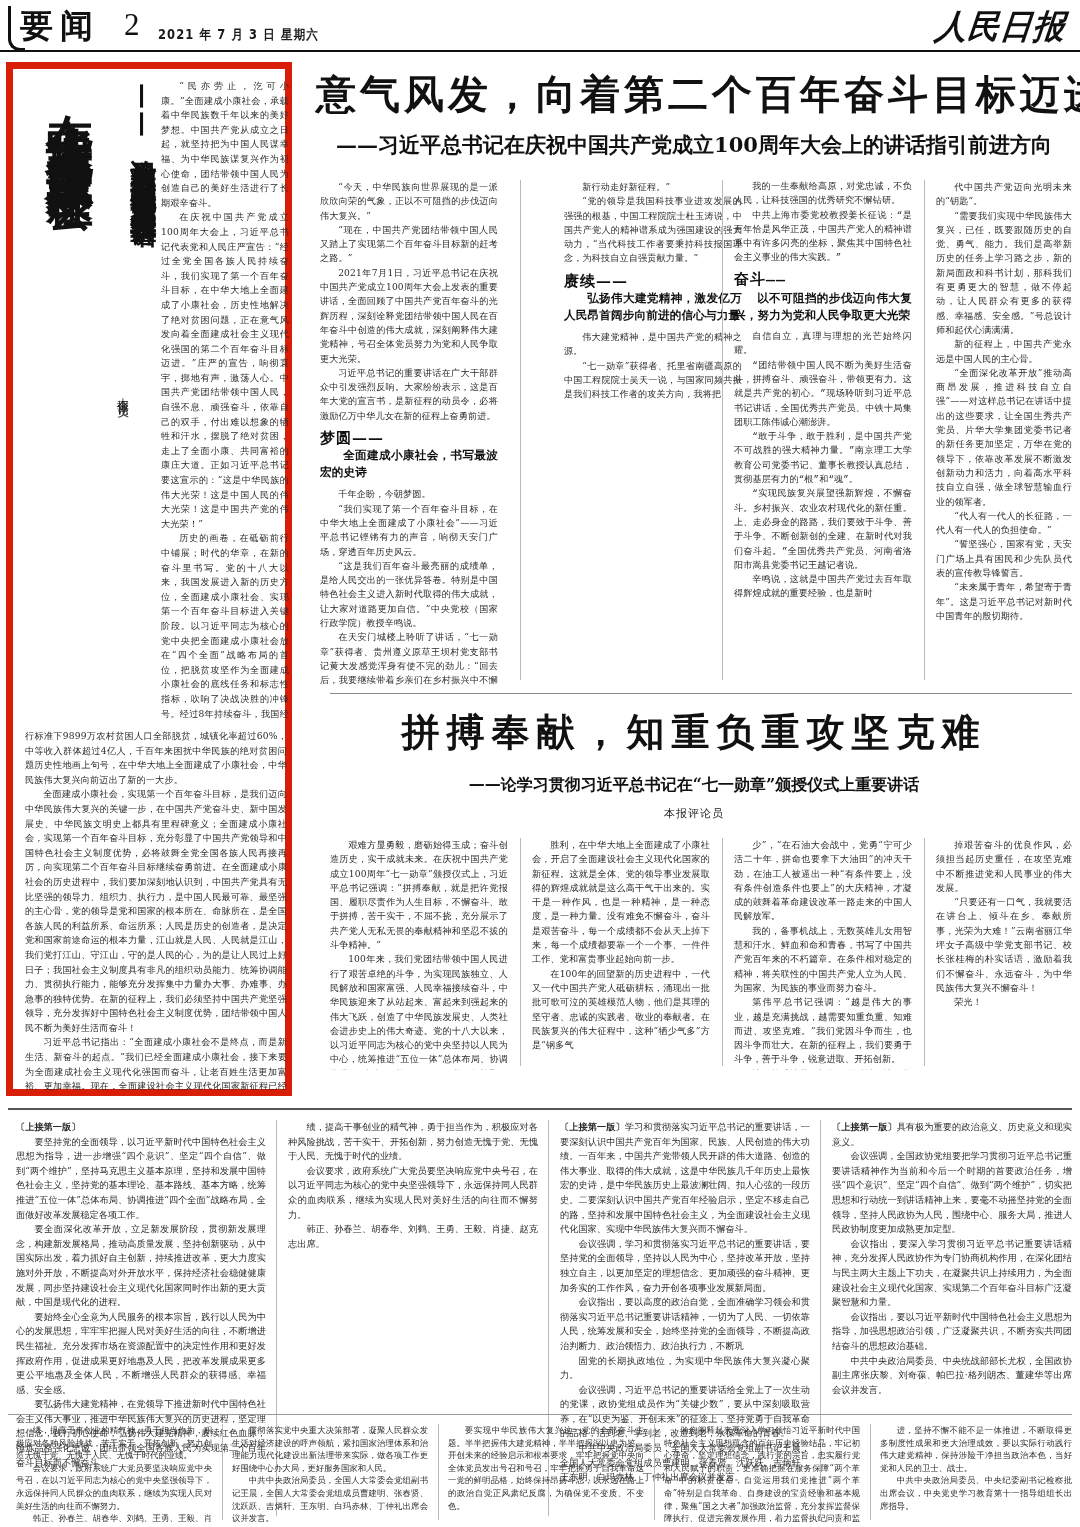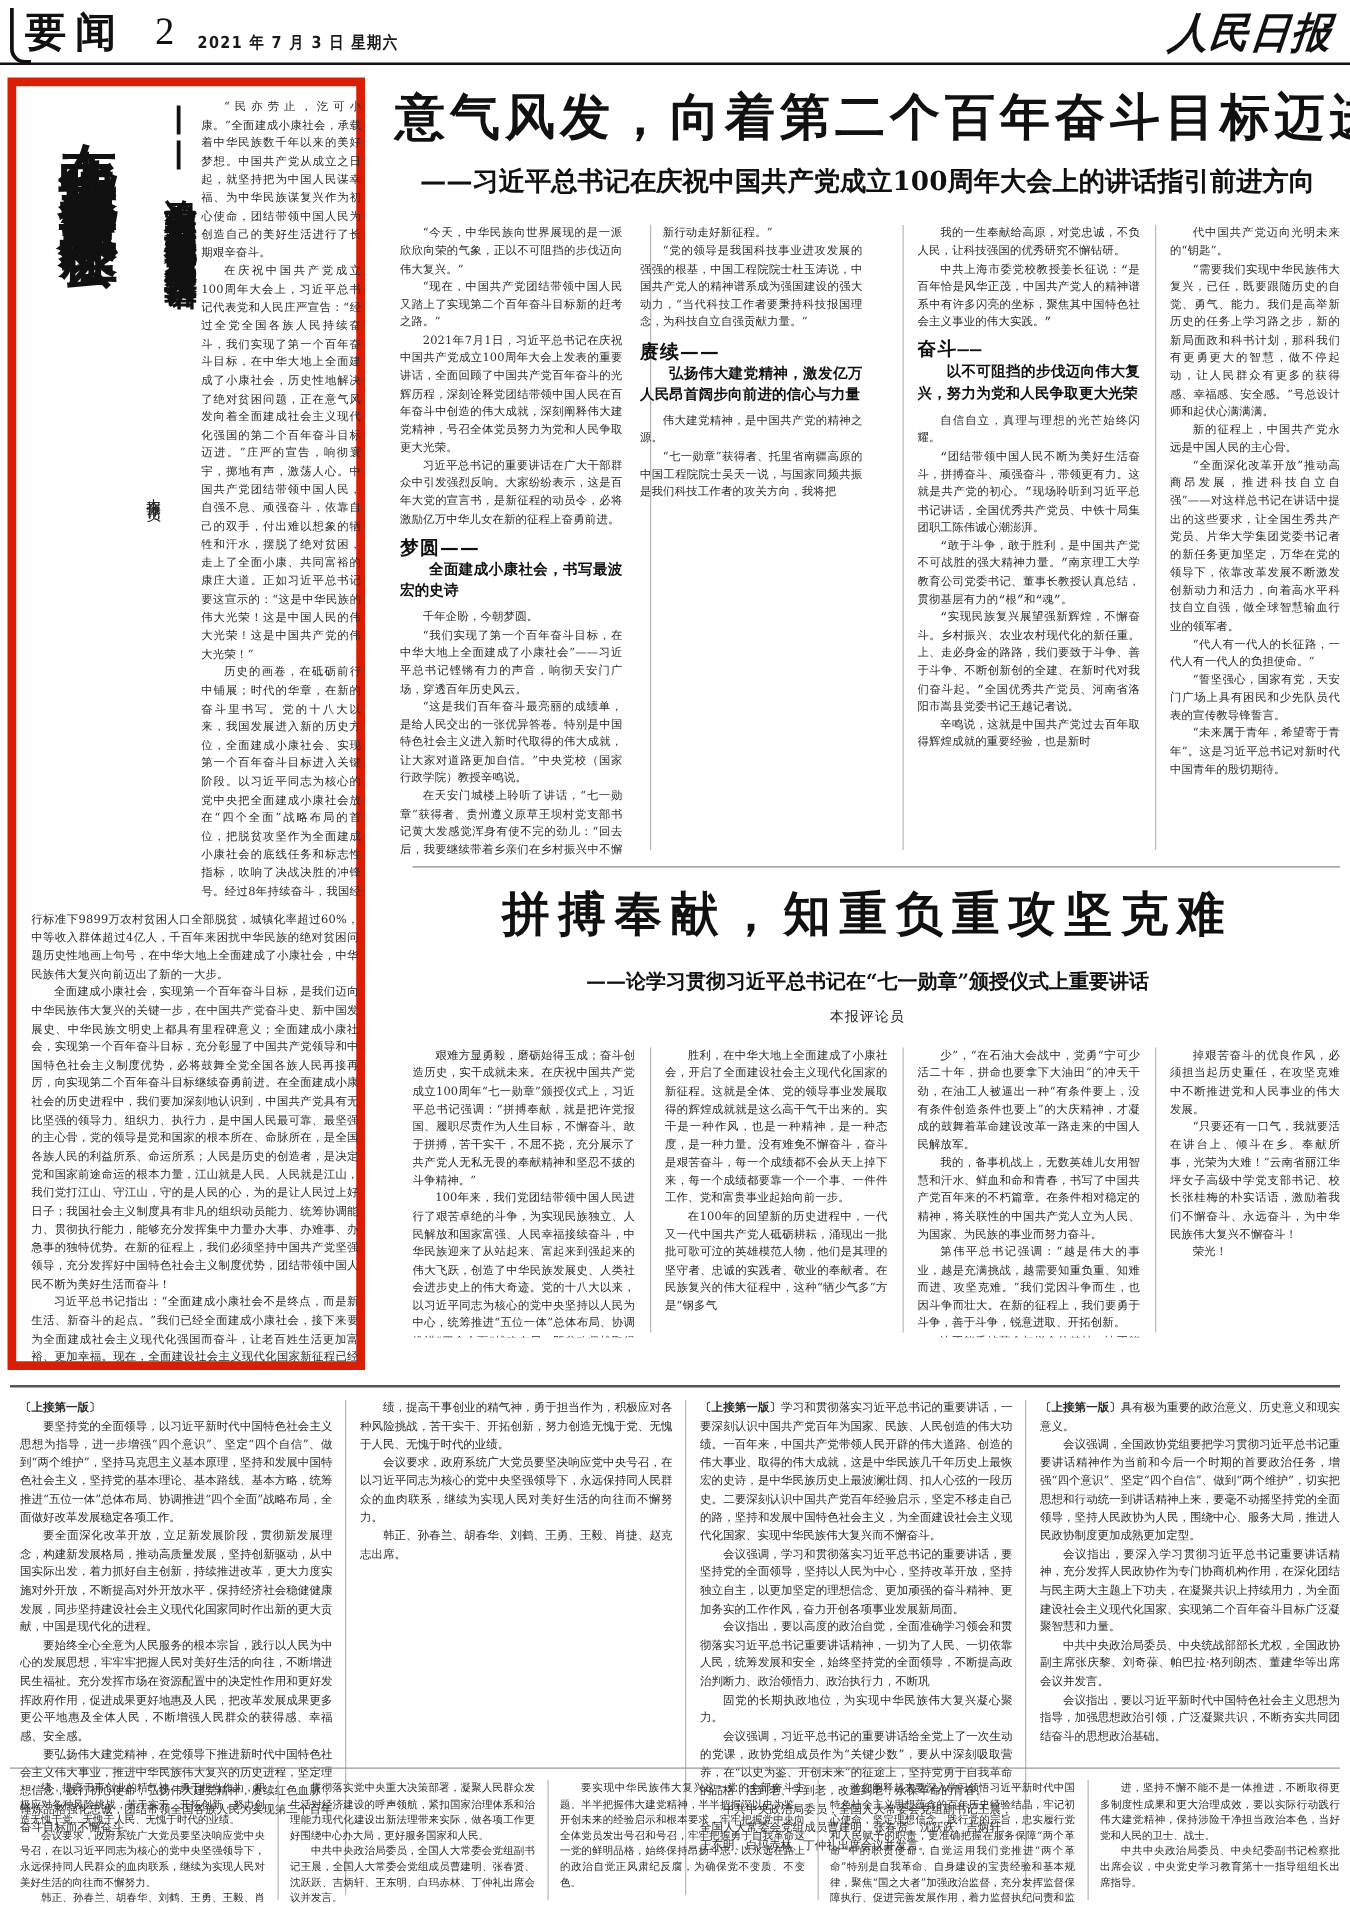--- a/index.html
+++ b/index.html
@@ -230,21 +230,21 @@
   <p class="seclabel">梦圆——</p>
   <p class="secdeck">全面建成小康社会，书写最波宏的史诗</p>
   <p>千年企盼，今朝梦圆。</p>
   <p>“我们实现了第一个百年奋斗目标，在中华大地上全面建成了小康社会”——习近平总书记铿锵有力的声音，响彻天安门广场，穿透百年历史风云。</p>
   <p>“这是我们百年奋斗最亮丽的成绩单，是给人民交出的一张优异答卷。特别是中国特色社会主义进入新时代取得的伟大成就，让大家对道路更加自信。”中央党校（国家行政学院）教授辛鸣说。</p>
   <p>在天安门城楼上聆听了讲话，“七一勋章”获得者、贵州遵义原草王坝村党支部书记黄大发感觉浑身有使不完的劲儿：“回去后，我要继续带着乡亲们在乡村振兴中不懈奋斗，让家乡更富裕，让生活更美好，用</p>
 </div>
 
 <div class="vdiv" style="left:520px;top:180px;height:500px;"></div>
 
-<div class="bodycol" style="left:512px;top:180px;width:178px;height:505px;">
+<div class="bodycol" style="left:564px;top:180px;width:178px;height:505px;">
   <p>新行动走好新征程。”</p>
   <p>“党的领导是我国科技事业进攻发展的强强的根基，中国工程院院士杜玉涛说，中国共产党人的精神谱系成为强国建设的强大动力，“当代科技工作者要秉持科技报国理念，为科技自立自强贡献力量。”</p>
   <p class="seclabel">赓续——</p>
   <p class="secdeck">弘扬伟大建党精神，激发亿万人民昂首阔步向前进的信心与力量</p>
   <p>伟大建党精神，是中国共产党的精神之源。</p>
   <p>“七一勋章”获得者、托里省南疆高原的中国工程院院士吴天一说，与国家同频共振是我们科技工作者的攻关方向，我将把</p>
 </div>
 
 <div class="vdiv" style="left:722px;top:180px;height:500px;"></div>
 
@@ -327,22 +327,22 @@
   <p>固党的长期执政地位，为实现中华民族伟大复兴凝心聚力。</p>
   <p>会议强调，习近平总书记的重要讲话给全党上了一次生动的党课，政协党组成员作为“关键少数”，要从中深刻吸取营养，在“以史为鉴、开创未来”的征途上，坚持党勇于自我革命的品格，活到老、学到老，改造到老，永葆革命的青春。</p>
   <p>中共中央政治局委员，全国人大常委会党组副书记王晨，全国人大常委会党组成员曹建明、张春贤、沈跃跃、吉炳轩、王东明、白玛赤林、丁仲礼出席会议并发言。</p>
 </div>
 <div class="vdiv" style="left:820px;top:1120px;height:396px;"></div>
 
 <div class="cont-col" style="left:832px;top:1120px;width:240px;height:400px;">
   <p class="noind"><span class="cont-lead">〔上接第一版〕</span><span>具有极为重要的政治意义、历史意义和现实意义。</span></p>
   <p>会议强调，全国政协党组要把学习贯彻习近平总书记重要讲话精神作为当前和今后一个时期的首要政治任务，增强“四个意识”、坚定“四个自信”、做到“两个维护”，切实把思想和行动统一到讲话精神上来，要毫不动摇坚持党的全面领导，坚持人民政协为人民，围绕中心、服务大局，推进人民政协制度更加成熟更加定型。</p>
   <p>会议指出，要深入学习贯彻习近平总书记重要讲话精神，充分发挥人民政协作为专门协商机构作用，在深化团结与民主两大主题上下功夫，在凝聚共识上持续用力，为全面建设社会主义现代化国家、实现第二个百年奋斗目标广泛凝聚智慧和力量。</p>
+  <p>会议指出，要以习近平新时代中国特色社会主义思想为指导，加强思想政治引领，广泛凝聚共识，不断夯实共同团结奋斗的思想政治基础。</p>
   <p>中共中央政治局委员、中央统战部部长尤权，全国政协副主席张庆黎、刘奇葆、帕巴拉·格列朗杰、董建华等出席会议并发言。</p>
-  <p>会议指出，要以习近平新时代中国特色社会主义思想为指导，加强思想政治引领，广泛凝聚共识，不断夯实共同团结奋斗的思想政治基础。</p>
 </div>
 
 <div class="hdiv" style="left:8px;top:1414px;width:1064px;background:#9a9a9a;"></div>
 
 <div class="cont-col" style="left:16px;top:1424px;width:196px;height:100px;font-size:8.4px;line-height:12.6px;">
   <p>绩，提高干事创业的精气神，勇于担当作为，积极应对各种风险挑战，苦干实干、开拓创新，努力创造无愧于党、无愧于人民、无愧于时代的业绩。</p>
   <p>会议要求，政府系统广大党员要坚决响应党中央号召，在以习近平同志为核心的党中央坚强领导下，永远保持同人民群众的血肉联系，继续为实现人民对美好生活的向往而不懈努力。</p>
   <p>韩正、孙春兰、胡春华、刘鹤、王勇、王毅、肖捷、赵克志出席。</p>
 </div>
 <div class="vdiv" style="left:222px;top:1424px;height:96px;"></div>

